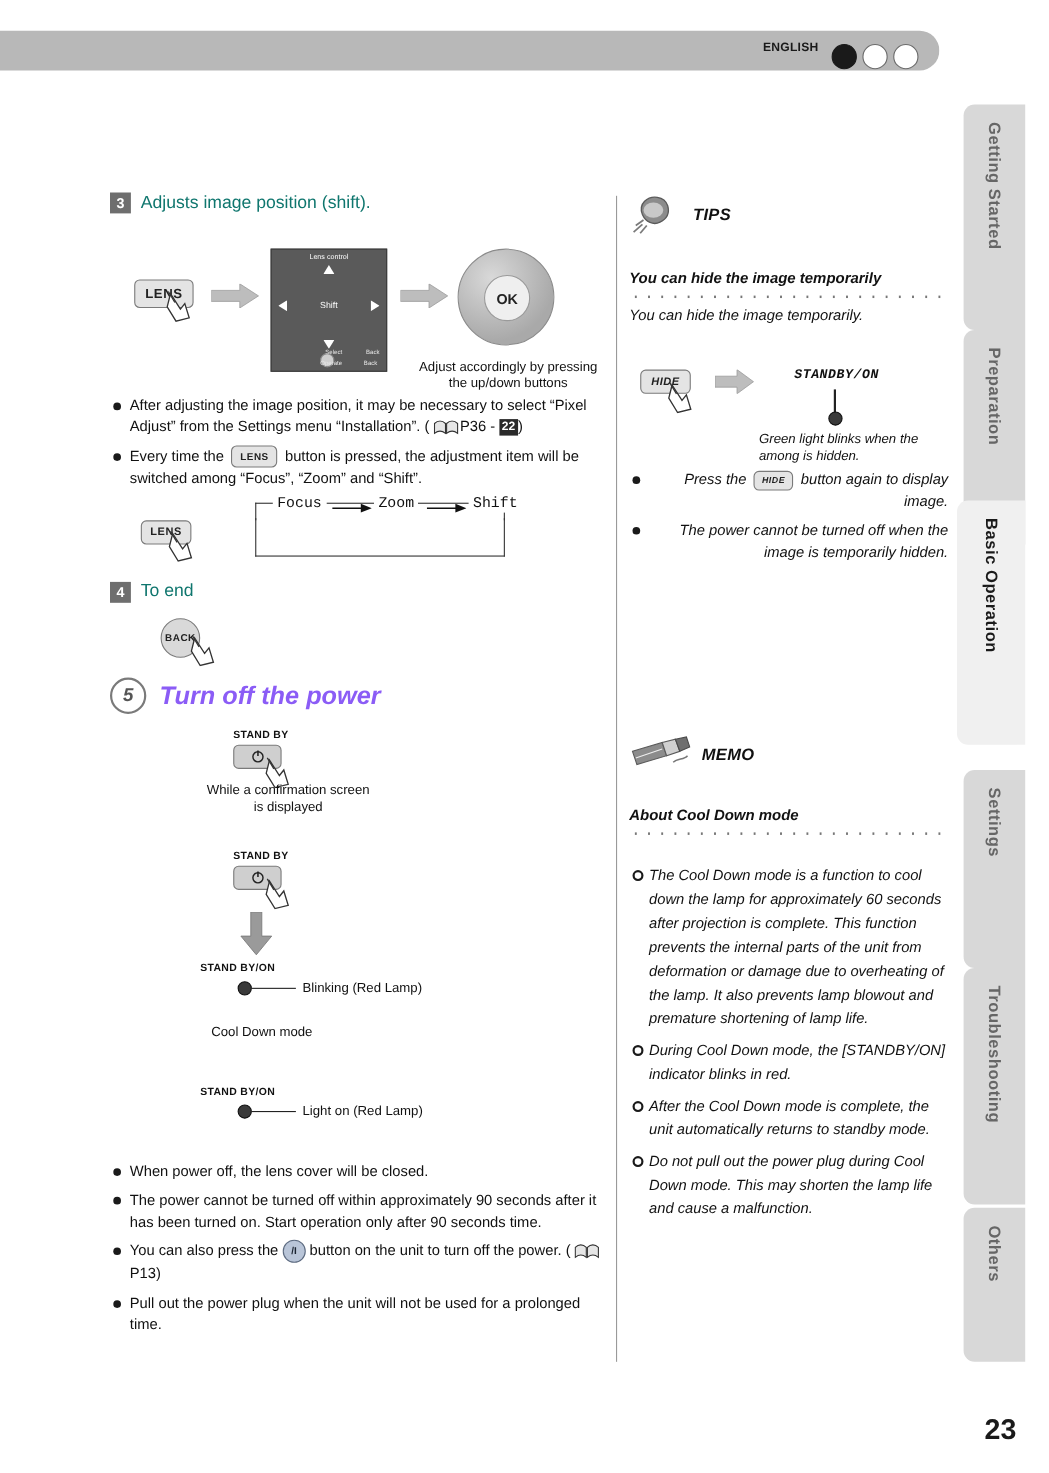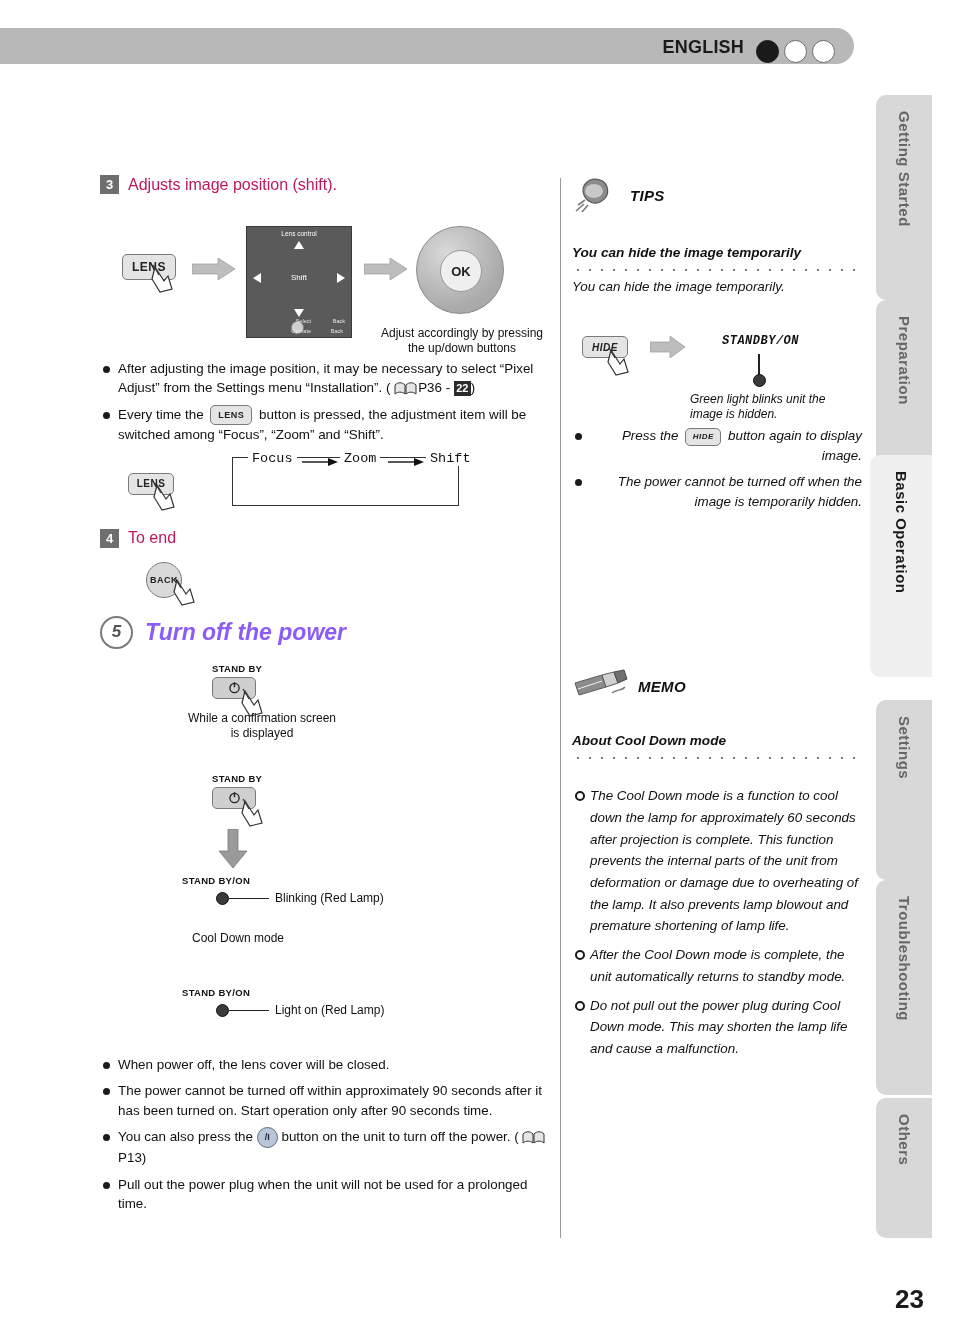--- a/index.html
+++ b/index.html
@@ -9,21 +9,21 @@
     color:#000;position:relative;overflow:hidden;
   }
   .page{position:absolute;left:0;top:0;width:954px;height:1339px;}
 
   
   .header-bar{
     position:absolute;left:0;top:28px;width:854px;height:36px;
     background:#b8b8b8;border-top-right-radius:18px;border-bottom-right-radius:18px;
   }
   .header-lang{
-    position:absolute;right:110px;top:9px;font-size:18px;font-weight:bold;color:#1a1a1a;letter-spacing:.2px;
+    position:absolute;right:110px;top:9px;font-size:11px;font-weight:bold;color:#1a1a1a;letter-spacing:.2px;
   }
   .dot{position:absolute;top:12px;width:21px;height:21px;border-radius:50%;border:1px solid #6a6a6a;}
   .dot.filled{background:#1a1a1a;border-color:#1a1a1a;}
   .dot.empty{background:#ffffff;}
   .dot.d1{right:75px;}
   .dot.d2{right:47px;}
   .dot.d3{right:19px;}
 
   
   .side-tabs{position:absolute;right:0;top:0;width:100px;height:1339px;background:#ffffff;}
@@ -54,21 +54,21 @@
   .col-left{position:absolute;left:100px;top:175px;width:460px;}
   .col-right{position:absolute;left:572px;top:175px;width:290px;font-style:italic;}
   .col-divider{position:absolute;left:560px;top:178px;width:1px;height:1060px;background:#9a9a9a;}
 
   
   .step-row{display:flex;align-items:center;}
   .step-sq{
     width:19px;height:19px;background:#6e6e6e;color:#fff;font-size:13px;font-weight:bold;
     display:flex;align-items:center;justify-content:center;margin-right:9px;
   }
-  .step-title{font-size:16px;color:#be185d;}
+  .step-title{font-size:16px;color:#0f766e;}
   .step-circle{
     width:29px;height:29px;border-radius:50%;border:2px solid #7a7a7a;color:#555;
     display:flex;align-items:center;justify-content:center;font-size:17px;font-weight:bold;
     font-style:italic;margin-right:12px;
   }
   .big-step-title{font-size:23px;font-weight:bold;font-style:italic;color:#8b5cf6;}
 
   
   ul.bl{list-style:none;margin:0;padding:0;}
   ul.bl li{
@@ -405,21 +405,21 @@
         <path d="M3 2 L9 12" stroke="#333" stroke-width="1.2" fill="none"></path>
       </svg>
 
       <svg style="position:absolute;left:78px;top:26px;" width="36" height="22" viewBox="0 0 36 22">
         <path d="M0 6 L20 6 L20 0 L35 11 L20 22 L20 16 L0 16 Z" fill="#bdbdbd" stroke="#9a9a9a" stroke-width="0.7"></path>
       </svg>
 
       <div class="mono-label" style="position:absolute;left:150px;top:24px;">STANDBY/ON</div>
       <div style="position:absolute;left:186px;top:44px;width:1.6px;height:22px;background:#222;"></div>
       <div class="lampdot" style="position:absolute;left:181px;top:64px;"></div>
-      <div class="cap-l" style="position:absolute;left:118px;top:82px;width:170px;">Green light blinks unit the image is hidden.</div>
+      <div class="cap-l" style="position:absolute;left:118px;top:82px;width:170px;">Green light blinks when the among is hidden.</div>
     </div>
 
     <ul class="bl" style="margin-top:-12px;text-align:right;">
       <li>
         <span>Press the</span>
         <span class="key hide-sm" style="vertical-align:middle;margin:0 3px;">HIDE</span>
         <span>button again to display image.</span>
       </li>
       <li>The power cannot be turned off when the image is temporarily hidden.</li>
     </ul>
@@ -433,18 +433,19 @@
         <path d="M40 24 C44 20, 50 22, 53 18" stroke="#777" stroke-width="1.3" fill="none"></path>
       </svg>
       <div class="tip-label">MEMO</div>
     </div>
 
     <div class="sub-head" style="margin-top:30px;">About Cool Down mode</div>
     <div class="dotline"></div>
 
     <ul class="bl ring" style="margin-top:10px;">
       <li style="line-height:1.62;margin-top:26px;">The Cool Down mode is a function to cool down the lamp for approximately 60 seconds after projection is complete. This function prevents the internal parts of the unit from deformation or damage due to overheating of the lamp. It also prevents lamp blowout and premature shortening of lamp life.</li>
+      <li style="line-height:1.62;">During Cool Down mode, the [STANDBY/ON] indicator blinks in red.</li>
       <li style="line-height:1.62;">After the Cool Down mode is complete, the unit automatically returns to standby mode.</li>
       <li style="line-height:1.62;">Do not pull out the power plug during Cool Down mode. This may shorten the lamp life and cause a malfunction.</li>
     </ul>
   </div>
 
 </div>
 
 </body></html>

